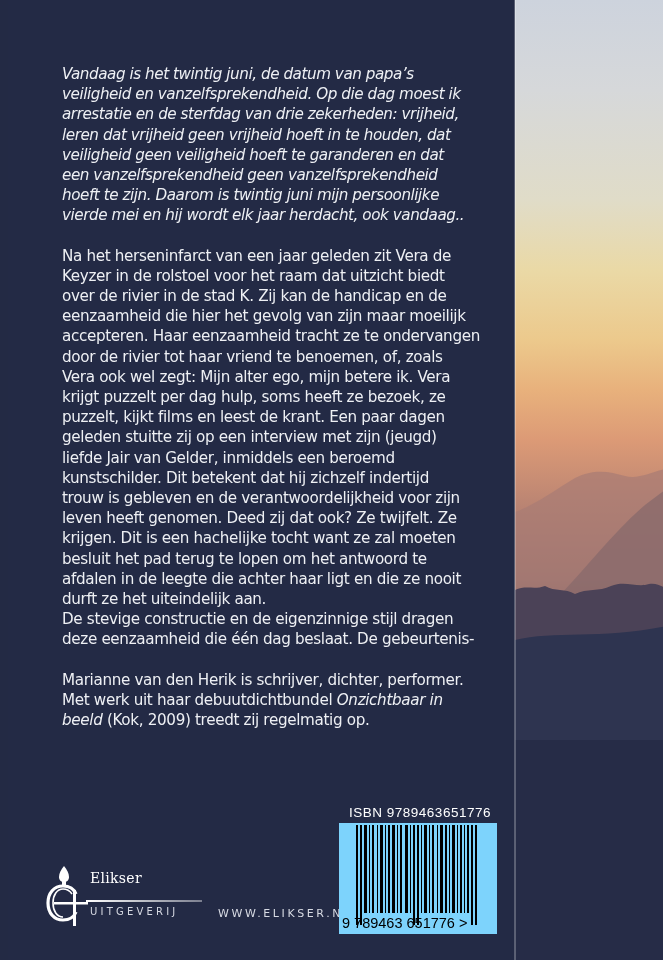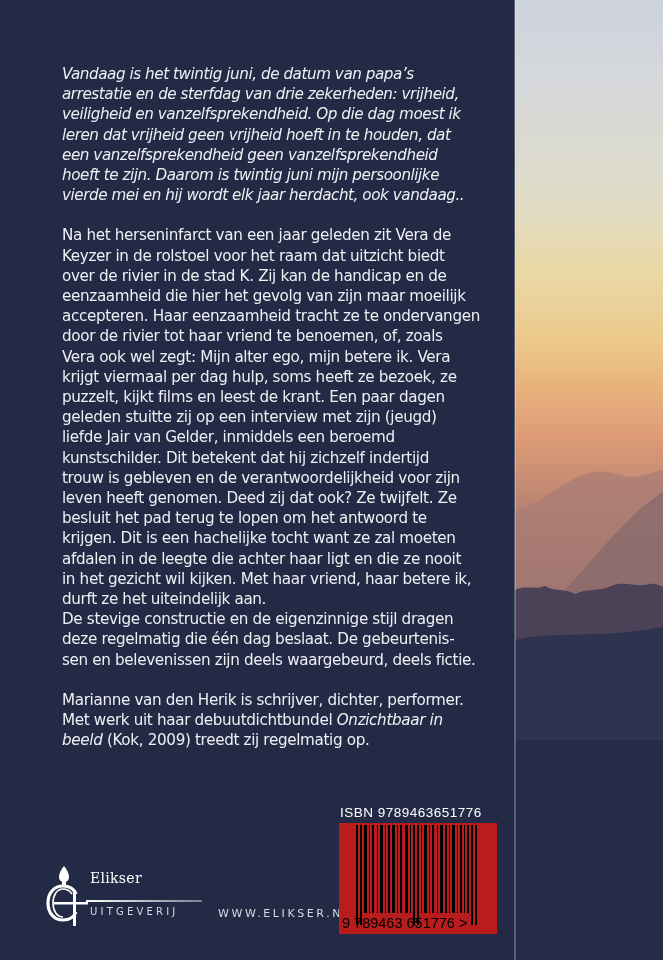--- a/index.html
+++ b/index.html
@@ -13,22 +13,22 @@
   .blurb { position:absolute; left:54px; top:64px; width:450px; color:#eef0f4; font-size:15.2px; line-height:20.2px; letter-spacing:-0.35px; }
   .blurb p { margin:0; }
   .quote { font-style:italic; letter-spacing:-0.45px; }
   .gap { height:20px; }
   .it { font-style:italic; }
   .logo { position:absolute; left:34px; top:862px; width:170px; height:70px; color:#fff; }
   .logo-name { position:absolute; left:48px; top:8px; font-family:"DejaVu Serif", serif; font-size:14px; letter-spacing:0.3px; }
   .logo-rule { position:absolute; left:44px; top:38px; width:116px; height:2px; background:linear-gradient(to right,#fff,rgba(255,255,255,0.4)); }
   .logo-sub { position:absolute; left:48px; top:44px; font-size:10px; letter-spacing:3.2px; color:#d7dae3; }
   .web { position:absolute; left:210px; top:907px; font-size:11px; letter-spacing:2.6px; color:#d7dae3; }
-  .isbn-title { position:absolute; left:332px; top:805px; width:160px; text-align:left; color:#fff; font-family:"Liberation Sans", sans-serif; font-size:13.5px; letter-spacing:0.5px; }
-  .barcode { position:absolute; left:331px; top:823px; width:158px; height:111px; background:#b91c1c; }
+  .isbn-title { position:absolute; left:332px; top:805px; width:160px; text-align:center; color:#fff; font-family:"Liberation Sans", sans-serif; font-size:13.5px; letter-spacing:0.5px; }
+  .barcode { position:absolute; left:331px; top:823px; width:158px; height:111px; background:#7dd3fc; }
   .barcode svg { position:absolute; left:0; top:0; }
   .bc-digits { position:absolute; left:3px; bottom:3px; right:3px; font-family:"Liberation Sans", sans-serif; font-size:14.5px; color:#000; white-space:pre; }
 </style>
 </head>
 <body>
 
 <div class="cover">
 
   <div class="photo">
     <svg width="156" height="960" viewBox="0 0 156 960">
@@ -39,53 +39,52 @@
       <rect x="0" y="740" width="156" height="220" fill="#262c47"></rect>
     </svg>
   </div>
 
   <div class="panel"></div>
   <div class="edge"></div>
 
   <div class="blurb">
     <div class="quote">
       <p>Vandaag is het twintig juni, de datum van papa’s</p>
+      <p>veiligheid en vanzelfsprekendheid. Op die dag moest ik</p>
       <p>arrestatie en de sterfdag van drie zekerheden: vrijheid,</p>
-      <p>veiligheid en vanzelfsprekendheid. Op die dag moest ik</p>
       <p>leren dat vrijheid geen vrijheid hoeft in te houden, dat</p>
+      <p>veiligheid geen veiligheid hoeft te garanderen en dat</p>
       <p>een vanzelfsprekendheid geen vanzelfsprekendheid</p>
       <p>hoeft te zijn. Daarom is twintig juni mijn persoonlijke</p>
       <p>vierde mei en hij wordt elk jaar herdacht, ook vandaag..</p>
     </div>
     <div class="gap"></div>
     <div>
       <p>Na het herseninfarct van een jaar geleden zit Vera de</p>
       <p>Keyzer in de rolstoel voor het raam dat uitzicht biedt</p>
       <p>over de rivier in de stad K. Zij kan de handicap en de</p>
       <p>eenzaamheid die hier het gevolg van zijn maar moeilijk</p>
       <p>accepteren. Haar eenzaamheid tracht ze te ondervangen</p>
       <p>door de rivier tot haar vriend te benoemen, of, zoals</p>
       <p>Vera ook wel zegt: Mijn alter ego, mijn betere ik. Vera</p>
-      <p>krijgt viermaal per dag hulp, soms heeft ze bezoek, ze</p>
+      <p>krijgt puzzelt per dag hulp, soms heeft ze bezoek, ze</p>
       <p>puzzelt, kijkt films en leest de krant. Een paar dagen</p>
       <p>geleden stuitte zij op een interview met zijn (jeugd)</p>
       <p>liefde Jair van Gelder, inmiddels een beroemd</p>
       <p>kunstschilder. Dit betekent dat hij zichzelf indertijd</p>
       <p>trouw is gebleven en de verantwoordelijkheid voor zijn</p>
       <p>leven heeft genomen. Deed zij dat ook? Ze twijfelt. Ze</p>
+      <p>krijgen. Dit is een hachelijke tocht want ze zal moeten</p>
       <p>besluit het pad terug te lopen om het antwoord te</p>
-      <p>krijgen. Dit is een hachelijke tocht want ze zal moeten</p>
       <p>afdalen in de leegte die achter haar ligt en die ze nooit</p>
-      <p>in het gezicht wil kijken. Met haar vriend, haar betere ik,</p>
       <p>durft ze het uiteindelijk aan.</p>
     </div>
     <div>
       <p>De stevige constructie en de eigenzinnige stijl dragen</p>
-      <p>deze regelmatig die één dag beslaat. De gebeurtenis-</p>
-      <p>sen en belevenissen zijn deels waargebeurd, deels fictie.</p>
+      <p>deze eenzaamheid die één dag beslaat. De gebeurtenis-</p>
     </div>
     <div class="gap"></div>
     <div>
       <p>Marianne van den Herik is schrijver, dichter, performer.</p>
       <p><span>Met werk uit haar debuutdichtbundel </span><span class="it">Onzichtbaar in</span></p>
       <p><span class="it">beeld</span><span> (Kok, 2009) treedt zij regelmatig op.</span></p>
     </div>
   </div>
 
   <div class="logo">

